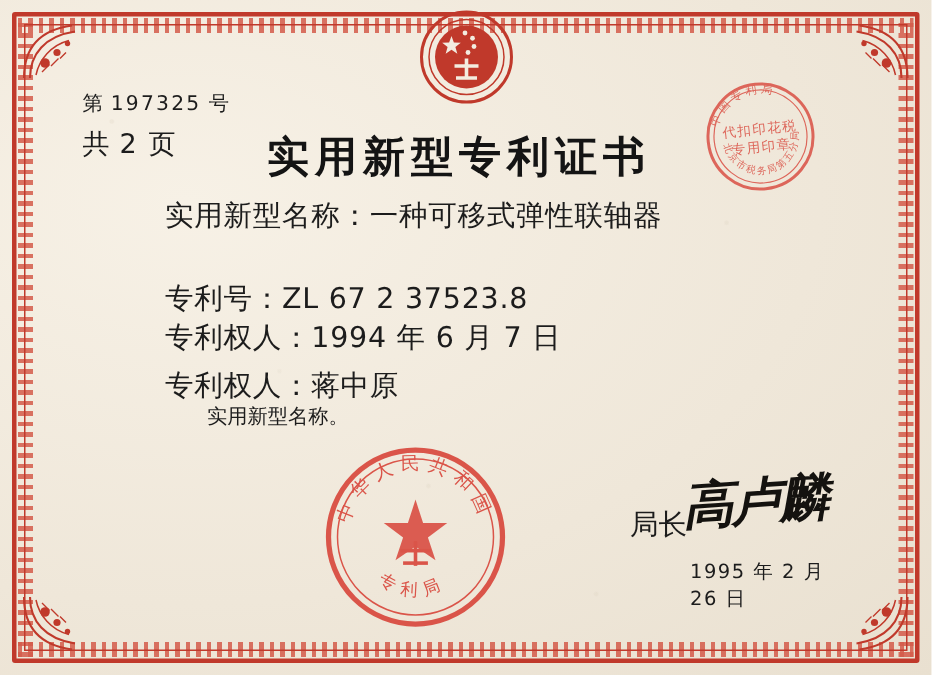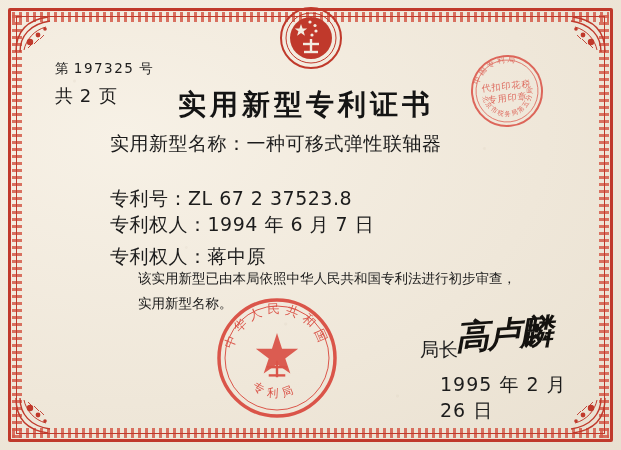--- a/index.html
+++ b/index.html
@@ -167,23 +167,23 @@
     font-size: 34px;
     font-family: "DejaVu Serif", serif;
     font-weight: bold;
     font-style: italic;
     letter-spacing: -2px;
     color: #14120f;
     transform: rotate(-4deg);
   }
   .issue-date {
     position: absolute;
-    left: 440px;
+    left: 460px;
     top: 372px;
-    font-size: 19px;
+    font-size: 13px;
     letter-spacing: 1px;
   }
 
   
   .seal-main {
     position: absolute;
     left: 214px;
     top: 295px;
     width: 126px;
     height: 126px;
@@ -302,21 +302,20 @@
       <span>专利号：</span><span>ZL 67 2 37523.8</span>
     </div>
     <div class="field row row-appdat">
       <span>专利权人：</span><span>1994 年 6 月 7 日</span>
     </div>
     <div class="field row row-holder">
       <span>专利权人：</span><span>蒋中原</span>
     </div>
 
     <div class="paragraph">
-      <span>该实用新型已由本局依照中华人民共和国专利法进行初步审查，</span>
       <span class="l2">实用新型名称。</span>
     </div>
 
     <div class="director-label">局长</div>
     <div class="signature">高卢麟</div>
     <div class="issue-date">1995 年 2 月 26 日</div>
   </div>
 
   <div class="seal-main">
     <svg viewBox="0 0 126 126" width="126" height="126">

